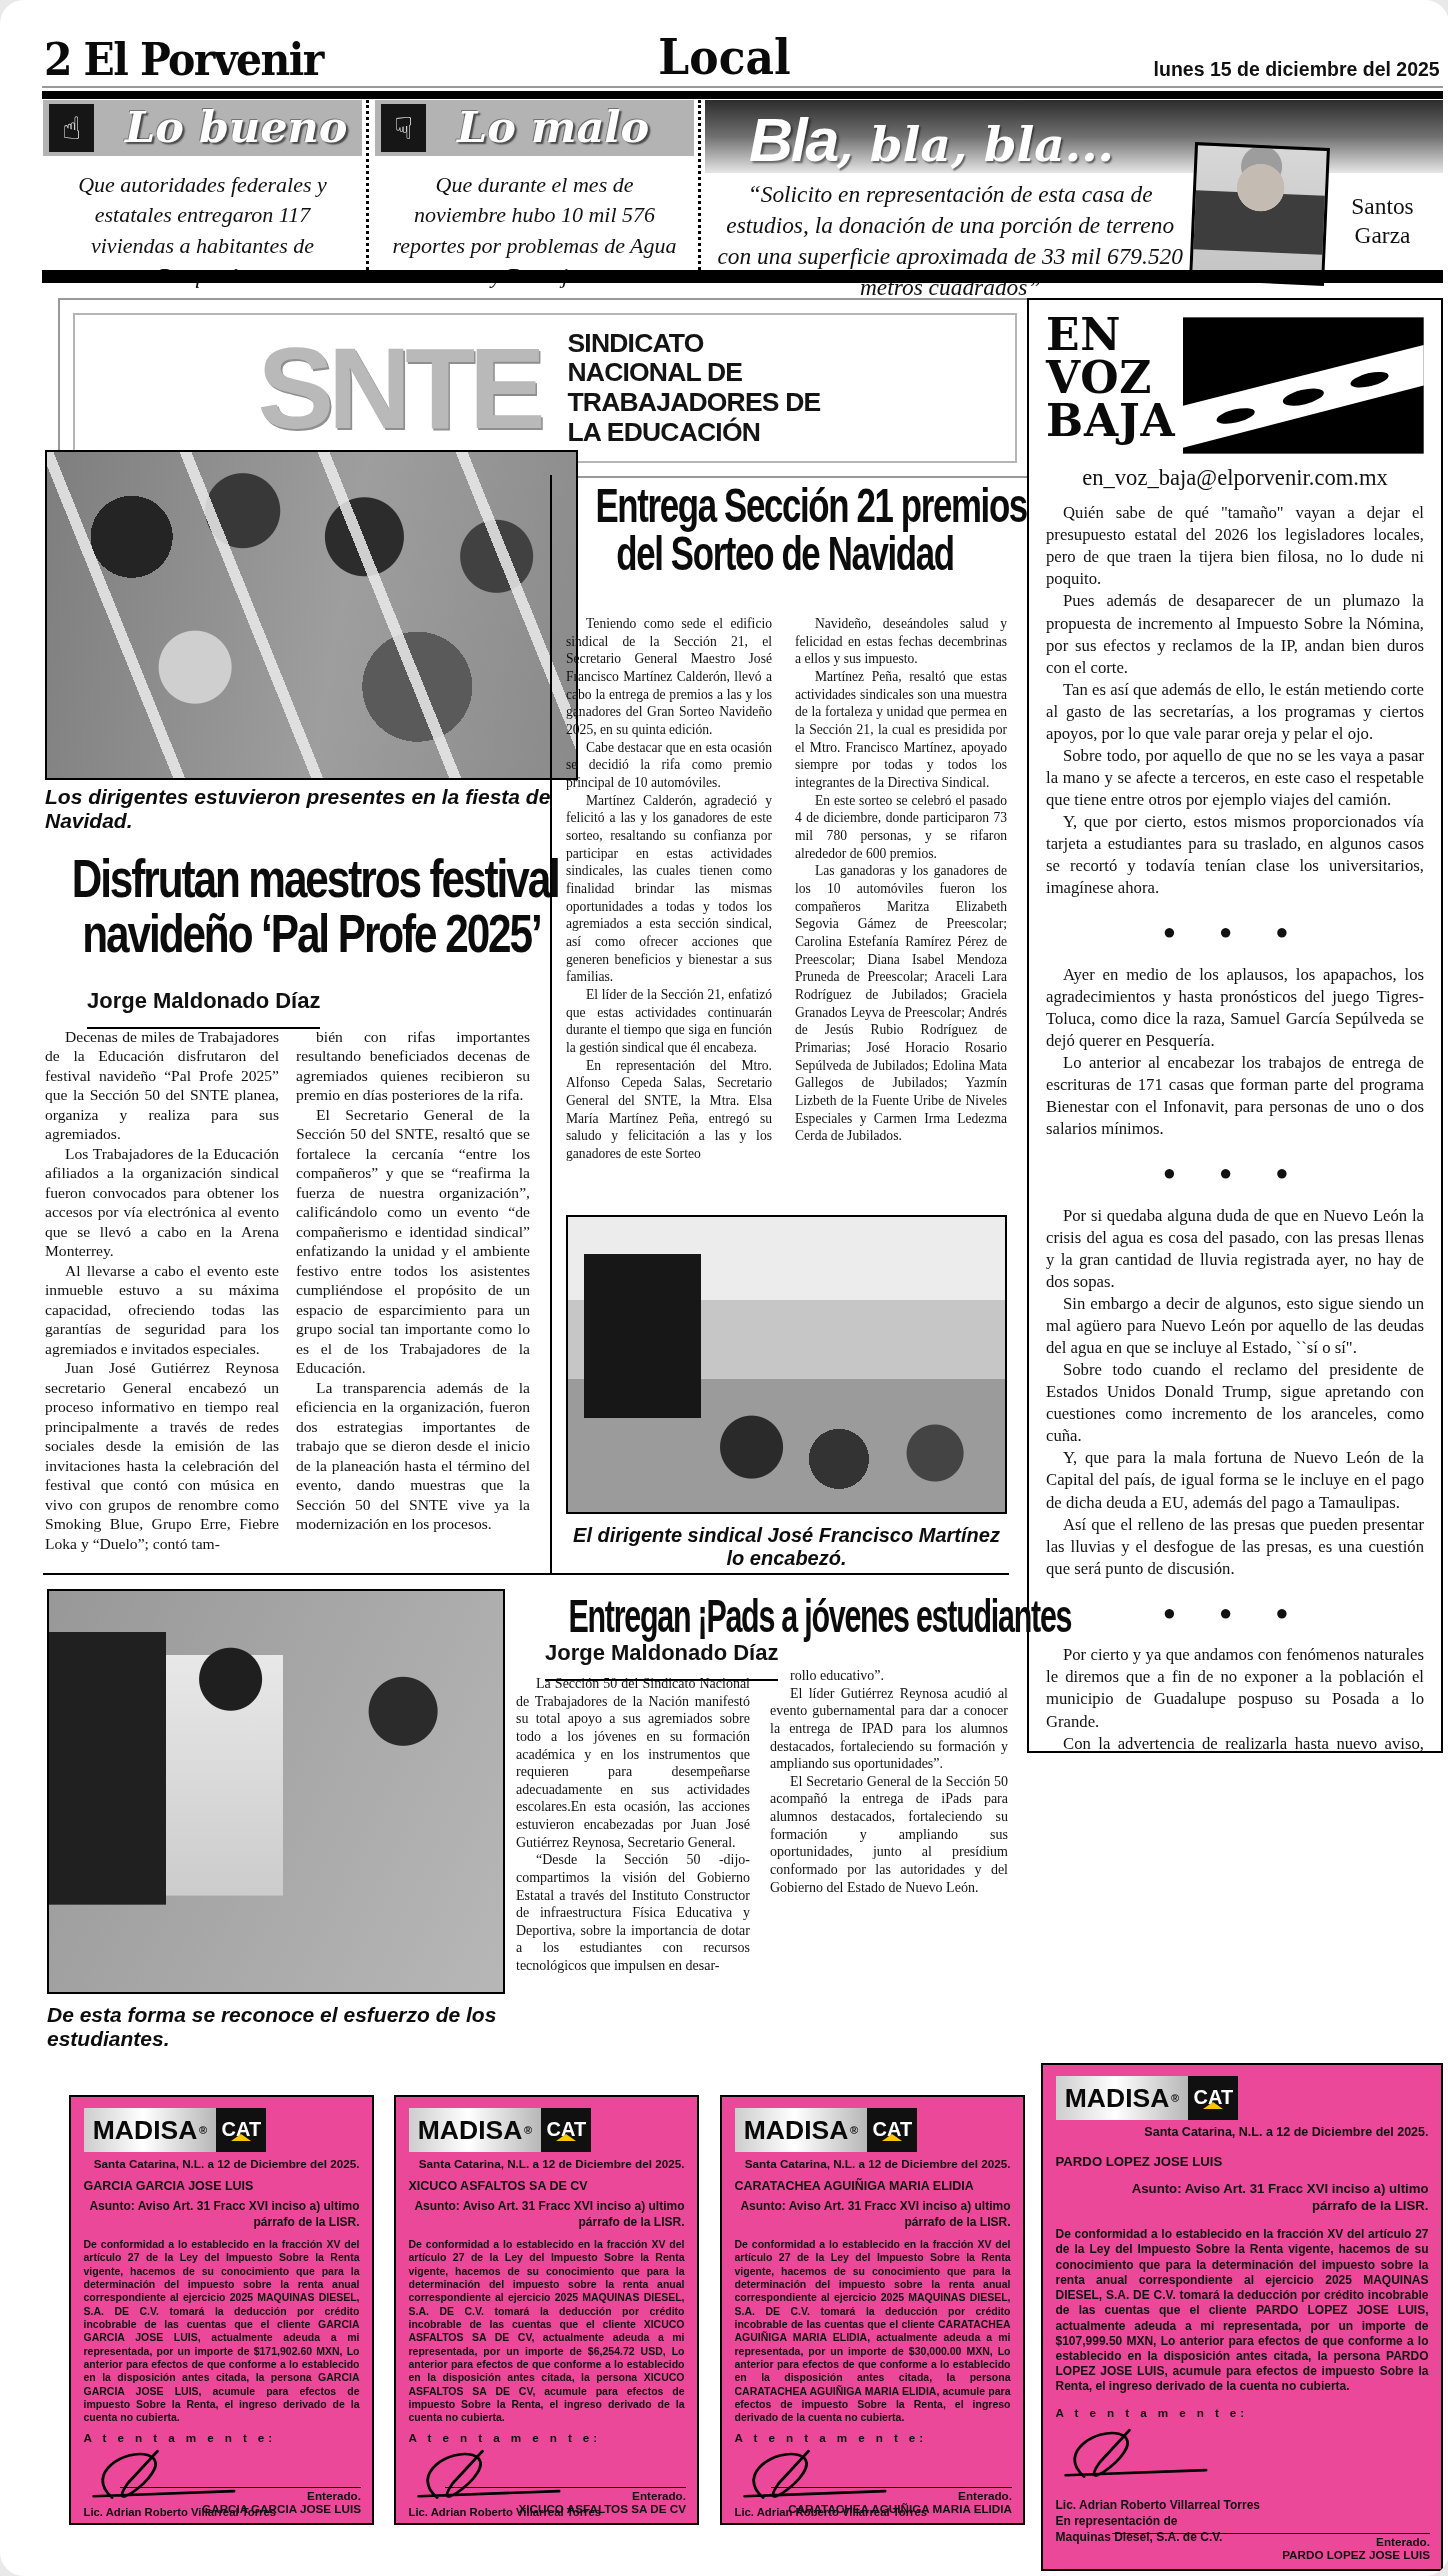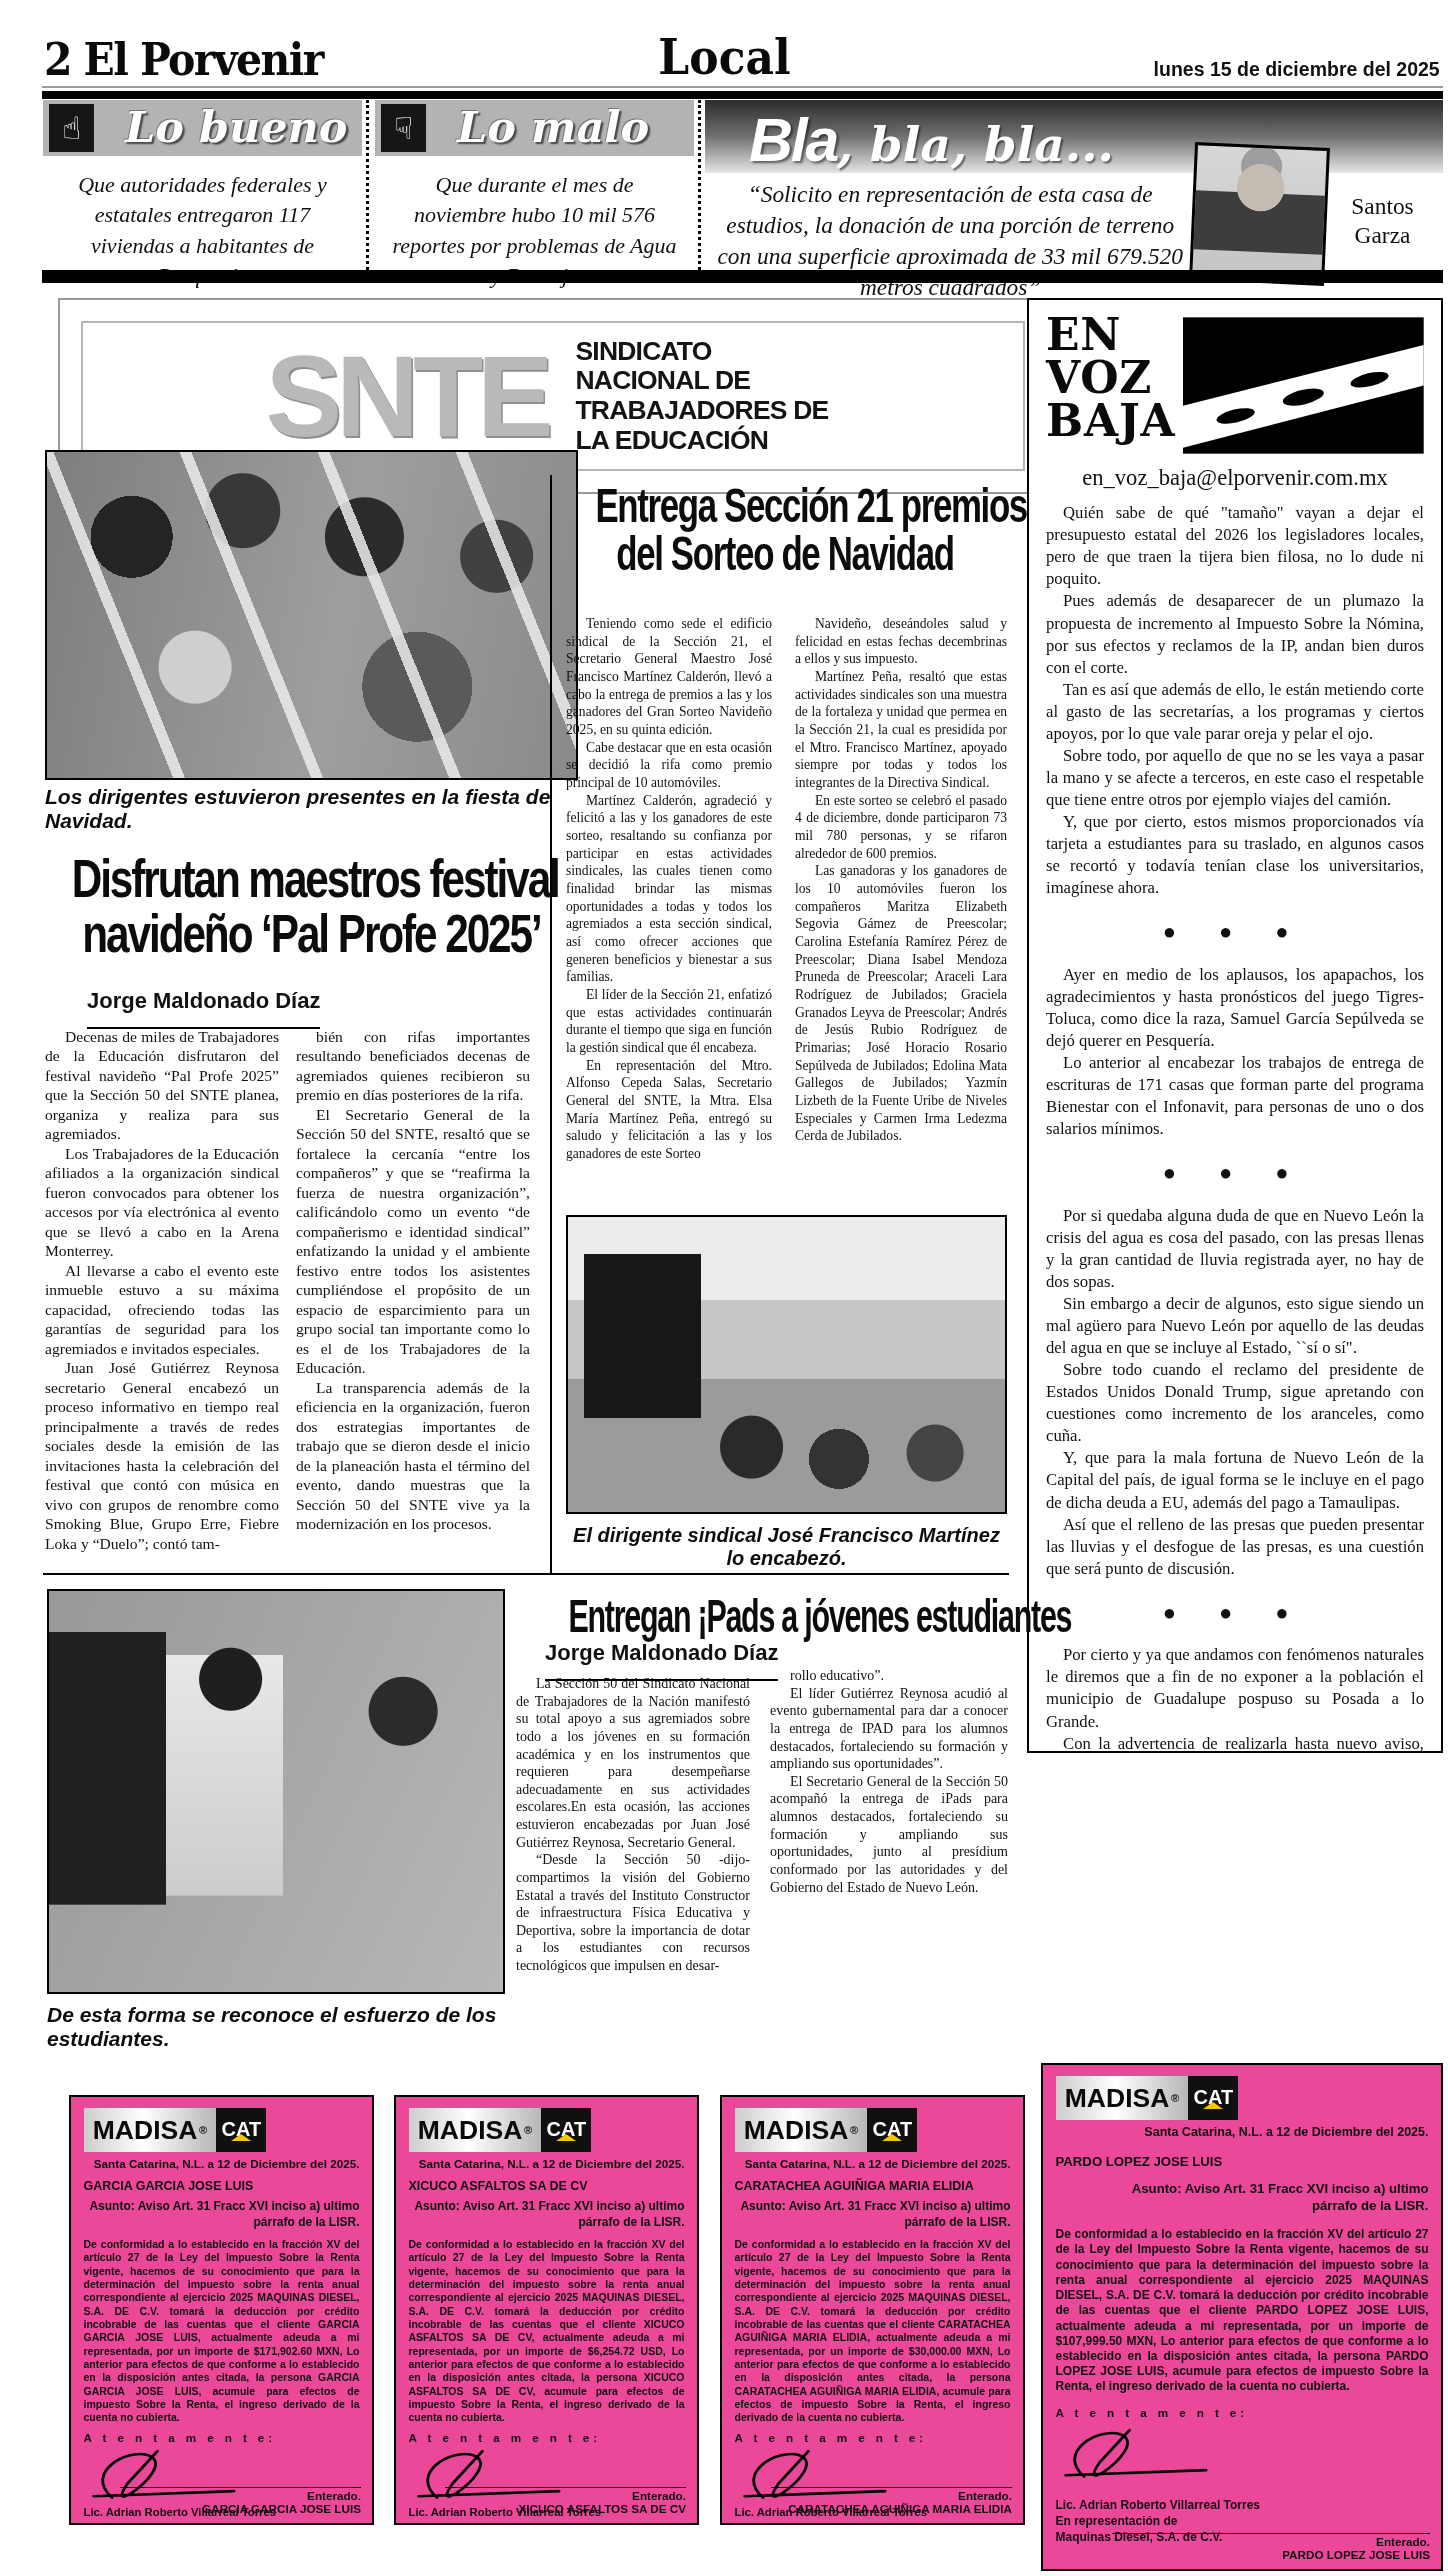--- a/index.html
+++ b/index.html
@@ -1,17 +1,17 @@
 <!DOCTYPE html>
 <html lang="es" style="font-size:12.5px"><head>
 <meta charset="utf-8">
 <style>
   html,body{margin:0;padding:0;background:#e9e9e9;}
   #page{position:relative;width:1449px;height:2576px;background:#ffffff;overflow:hidden;
-        font-family:"Liberation Serif",serif;color:#111;}
+        font-family:"Liberation Serif",serif;color:#111;border-radius:24px;}
   .abs{position:absolute;}
 
   
   .brand{left:44px;top:34px;font-family:"DejaVu Serif",serif;font-weight:bold;font-size:41px;
          letter-spacing:-1.6px;transform:scale(1,1.08);transform-origin:0 0;color:#0a0a0a;}
   .section-title{left:50%;top:31px;transform:translateX(-50%) scale(1,1.1);
          font-family:"DejaVu Serif",serif;font-weight:bold;font-size:44px;color:#0a0a0a;}
   .dateline{right:9.3px;top:58px;font-family:"Liberation Sans",sans-serif;font-weight:bold;font-size:19.5px;}
   .header-rule{left:42px;top:86px;width:1401px;height:12.5px;
          background:linear-gradient(180deg,#9a9a9a 0 2.3px,#ffffff 2.3px 4.7px,#000 4.7px 12.5px);}
@@ -40,21 +40,21 @@
         transform:rotate(2.5deg);background:
         radial-gradient(circle at 50% 30%,#c4bbb2 0 23.4px,rgba(0,0,0,0) 24px),
         radial-gradient(circle at 50% 14%,#9d9d9d 0 20px,rgba(0,0,0,0) 21px),
         linear-gradient(#3d3d3d,#3d3d3d) no-repeat 0 62% / 100% 45%,
         linear-gradient(#d7d7d7,#c4c4c4);}
   .santos-name{position:absolute;left:623px;top:92px;width:109px;text-align:center;
         font-family:"Liberation Serif",serif;font-size:23.4px;line-height:1.25;}
   .main-rule{left:42px;top:270px;width:1401px;height:12.5px;background:#000;}
 
   
-  .snte-box{left:58px;top:298px;width:944px;height:150px;border:2.3px solid #999;background:#fff;padding:21px;}
+  .snte-box{left:58px;top:298px;width:944px;height:150px;border:2.3px solid #999;background:#fff;padding:13px;}
   .snte-inner{border:2.3px solid #b5b5b5;width:100%;height:100%;box-sizing:border-box;
         display:flex;align-items:center;justify-content:center;gap:28px;}
   .snte-logo{font-family:"Liberation Sans",sans-serif;font-weight:bold;font-size:115px;
         color:#b9b9b9;letter-spacing:-6.2px;line-height:1;text-shadow:1.6px 1.6px 0 #8f8f8f;}
   .snte-name{width:265px;font-family:"Liberation Sans",sans-serif;font-weight:bold;font-size:26.5px;
         line-height:1.12;color:#141414;letter-spacing:-0.8px;}
 
   
   .photo{border:2.3px solid #000;box-sizing:border-box;}
   .photo1{left:45px;top:450px;width:533px;height:330px;background:

